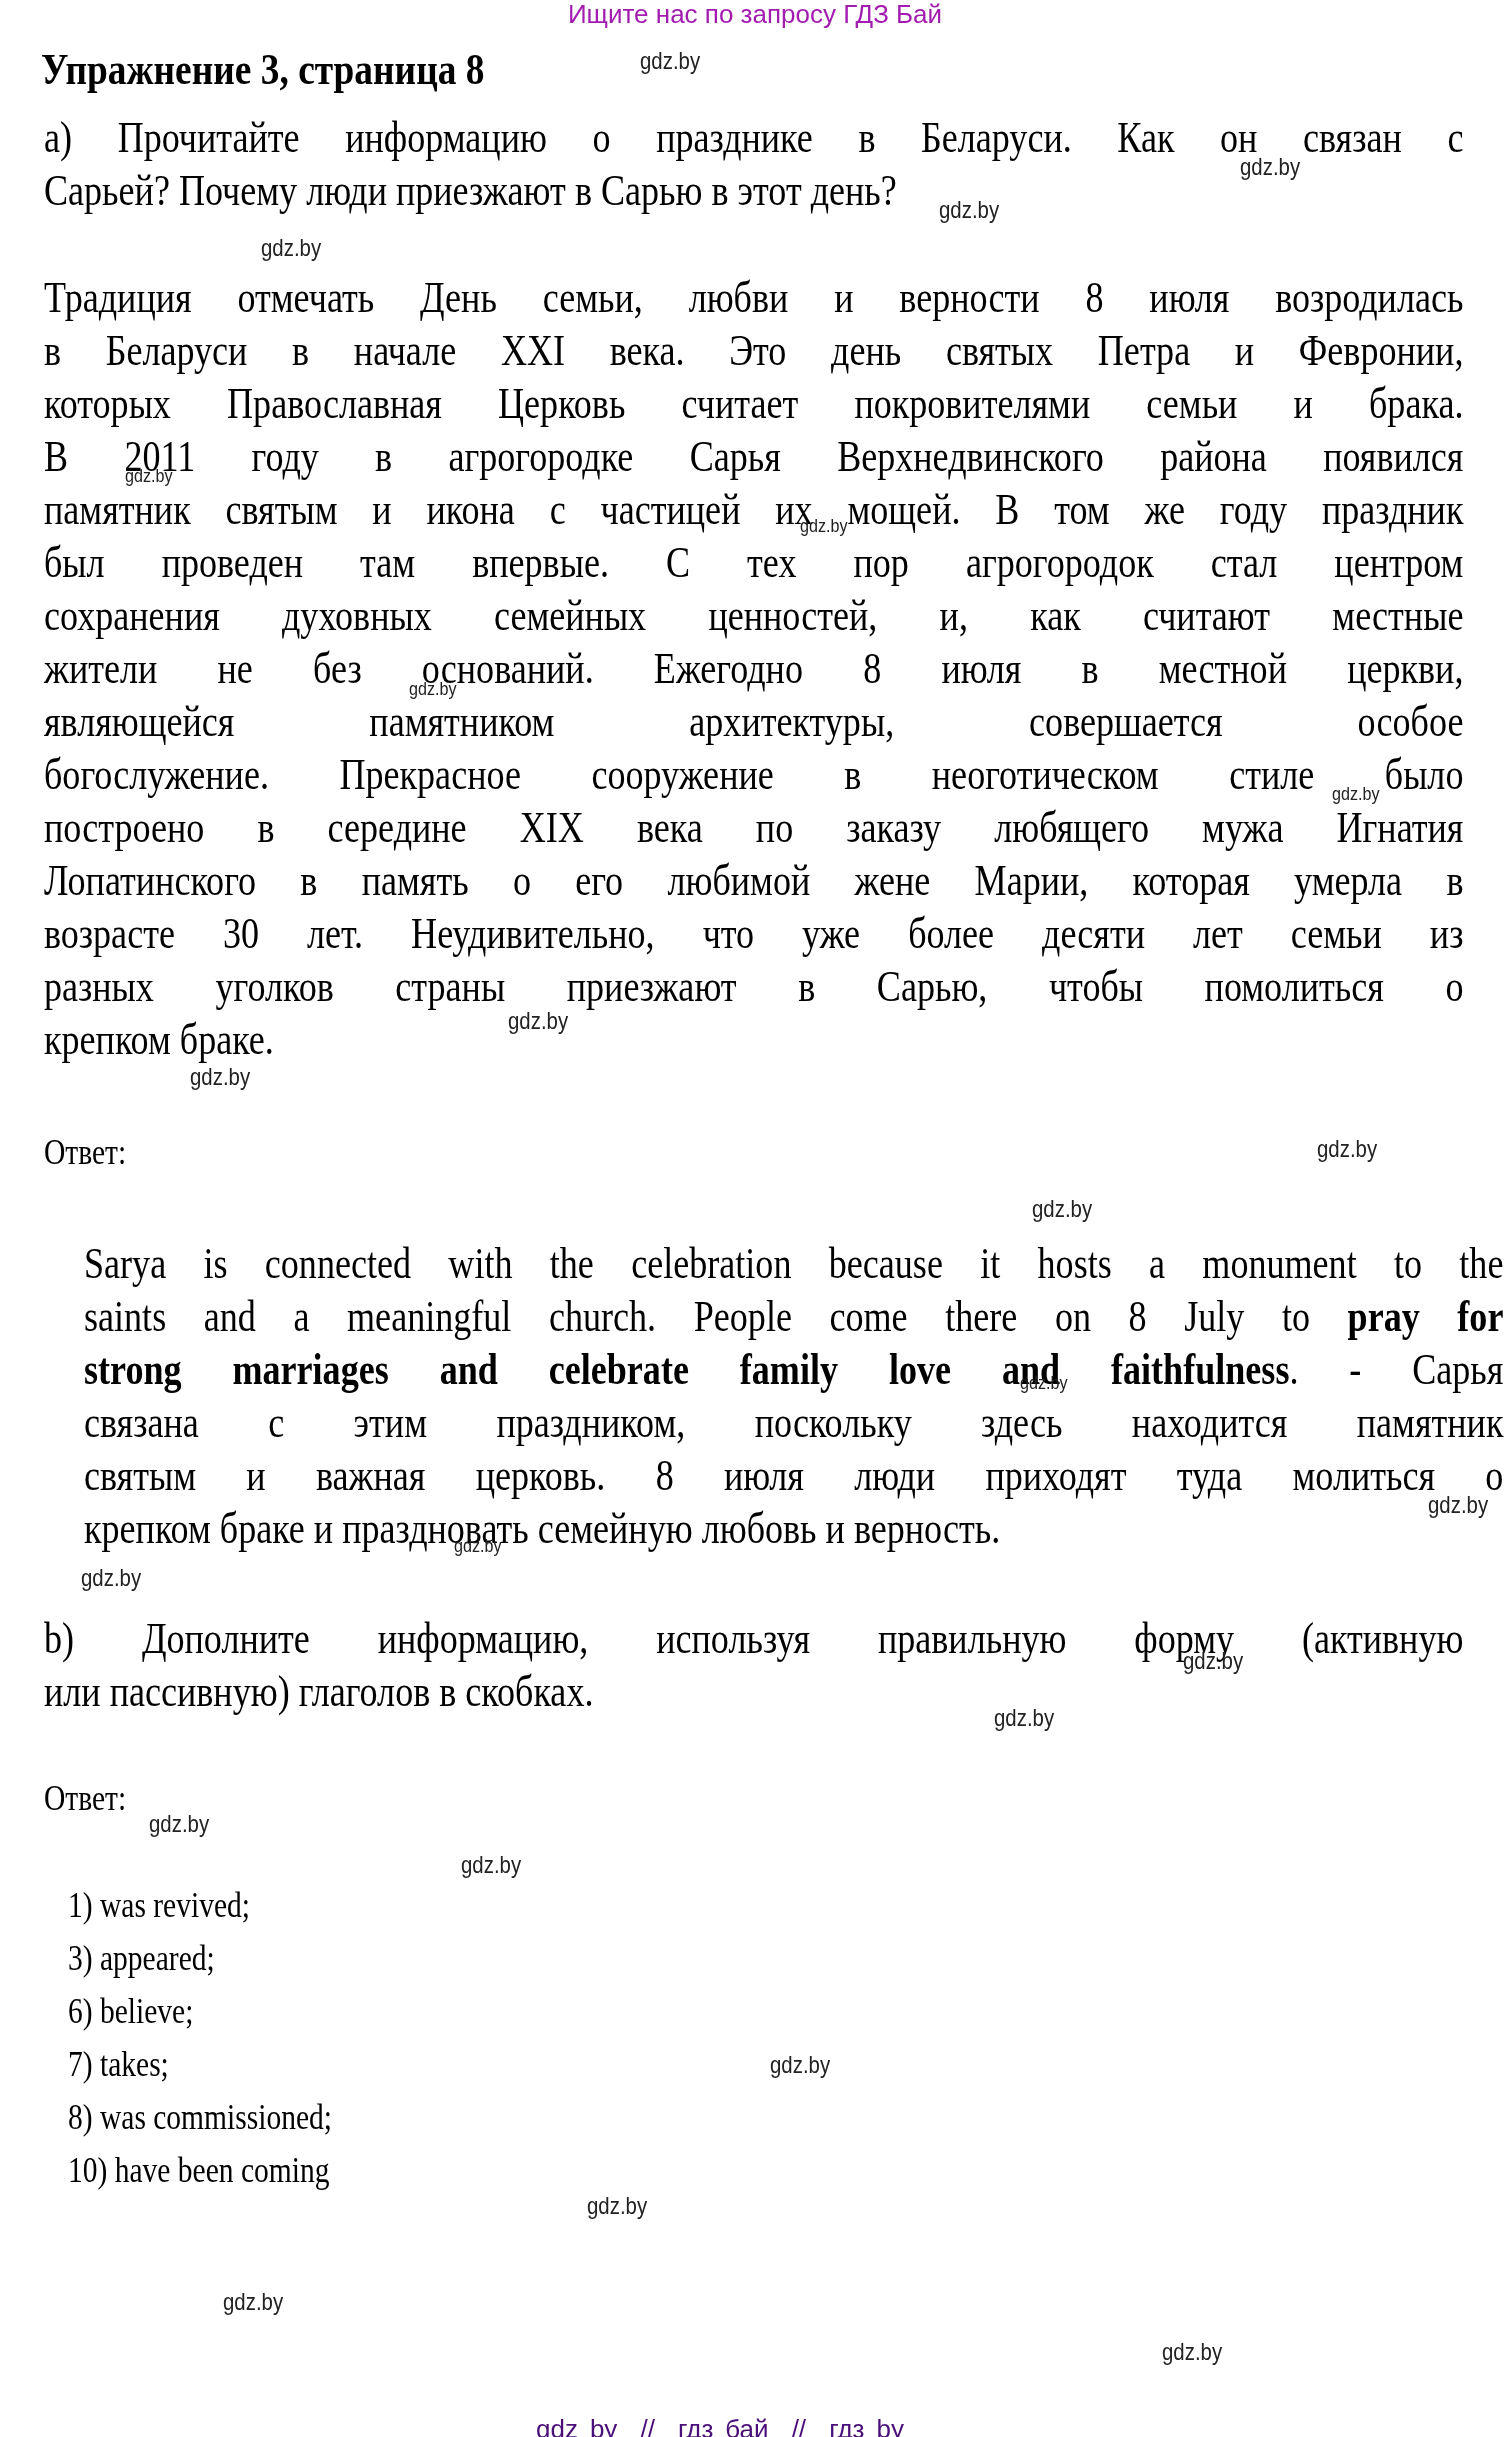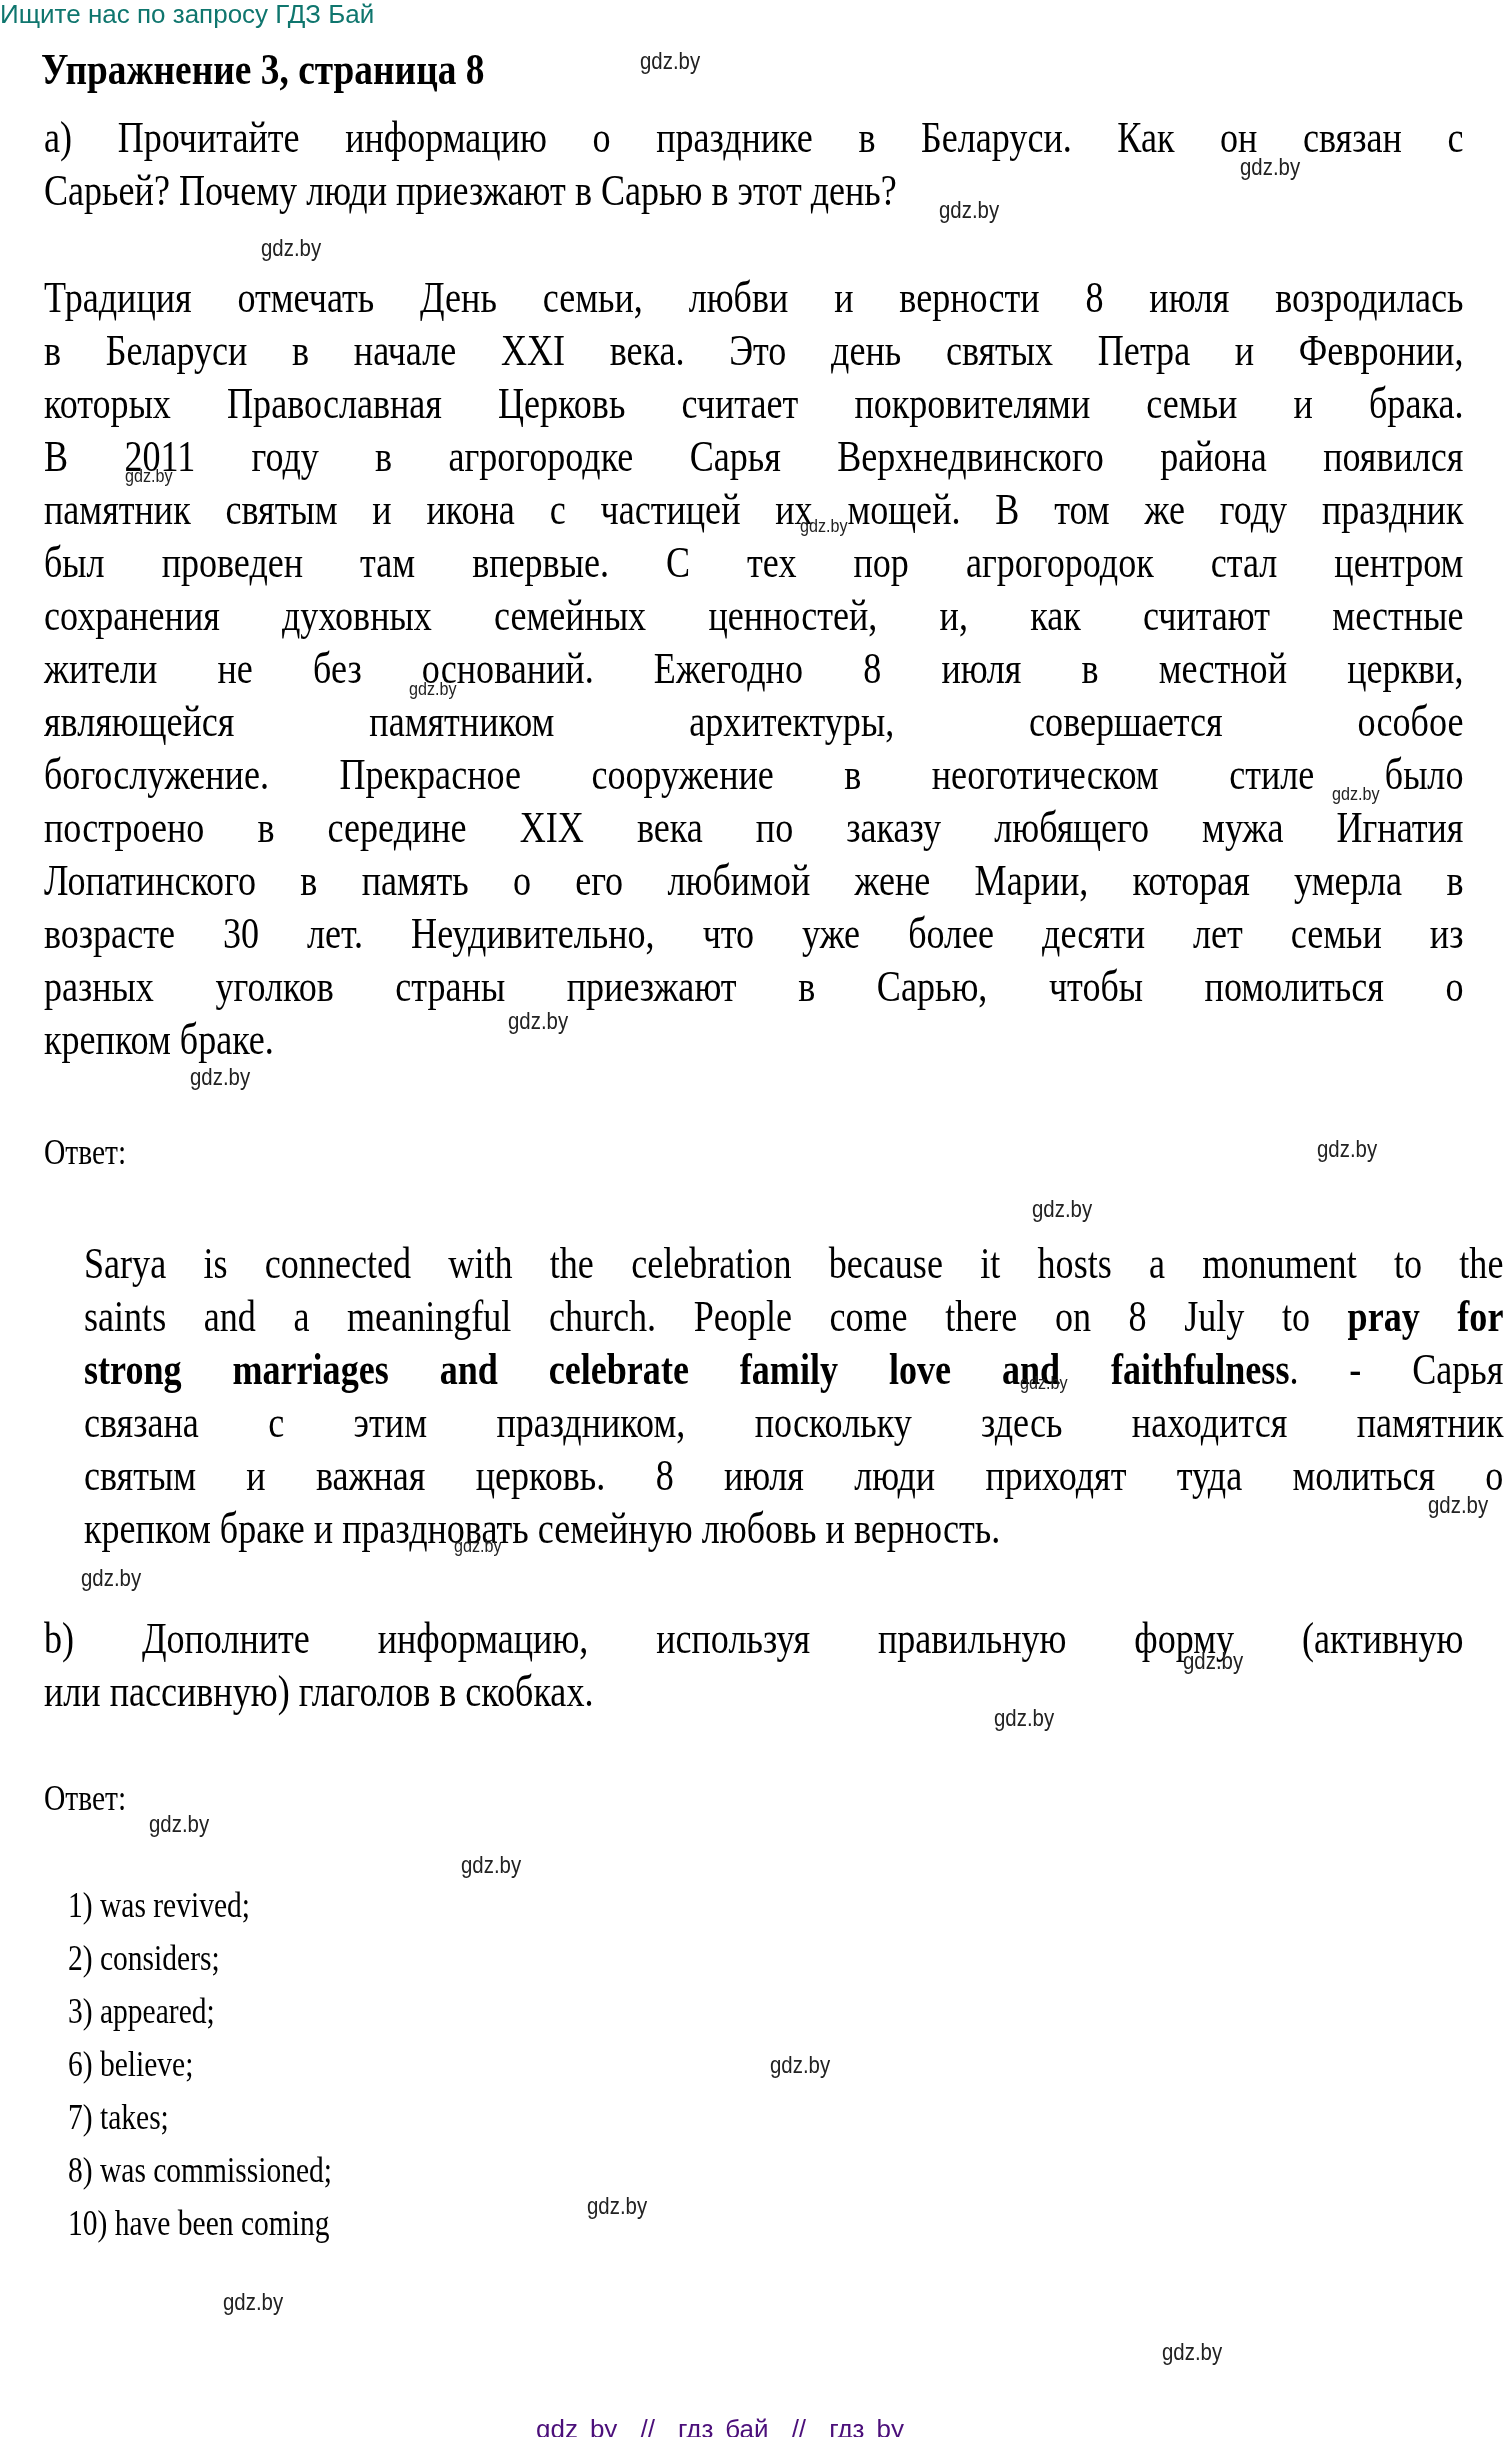--- a/index.html
+++ b/index.html
@@ -1,20 +1,20 @@
 <!DOCTYPE html>
 <html style="font-size:12.7px"><head>
 <meta charset="utf-8">
 <style>
   html, body { margin: 0; padding: 0; background: #ffffff; }
   body { width: 1510px; height: 2438px; position: relative; overflow: hidden; }
   .hdr {
-    position: absolute; left: 0; top: 0; width: 1510px; text-align: left;
+    position: absolute; left: 0; top: 0; width: 1510px; text-align: center;
     font-family: "Liberation Sans", sans-serif; font-size: 26px; line-height: 28.5px;
-    color: #0f766e;
+    color: #a21caf;
   }
   .ftr {
     position: absolute; left: 0; top: 2401px; width: 1440px; text-align: center;
     font-family: "Liberation Sans", sans-serif; font-size: 26px; line-height: 32px;
     color: #4b0f7a; word-spacing: 4.8px; margin-top: 12px;
   }
   .ftr .sep { margin: 0 11px; }
   .block { position: absolute; left: 44px; width: 1420px; }
   .line {
     position: relative; height: 53px; line-height: 53px;
@@ -93,21 +93,20 @@
   <div class="jline">b) Дополните информацию, используя правильную форму (активную</div>
   <div class="jline last">или пассивную) глаголов в скобках.</div>
 </div>
 
 <div class="block" style="top:1772px;">
   <div class="line"><span class="txt">Ответ:</span></div>
 </div>
 
 <div class="block" style="top:1879px;margin-left:24px;">
   <div class="line"><span class="txt">1) was revived;</span></div>
-  <div class="line"><span class="txt">2) considers;</span></div>
   <div class="line"><span class="txt">3) appeared;</span></div>
   <div class="line"><span class="txt">6) believe;</span></div>
   <div class="line"><span class="txt">7) takes;</span></div>
   <div class="line"><span class="txt">8) was commissioned;</span></div>
   <div class="line"><span class="txt">10) have been coming</span></div>
 </div>
 
 <div class="wm" style="left:640px;top:49px;">gdz.by</div>
 <div class="wm" style="left:1240px;top:155px;">gdz.by</div>
 <div class="wm" style="left:939px;top:198px;">gdz.by</div>

